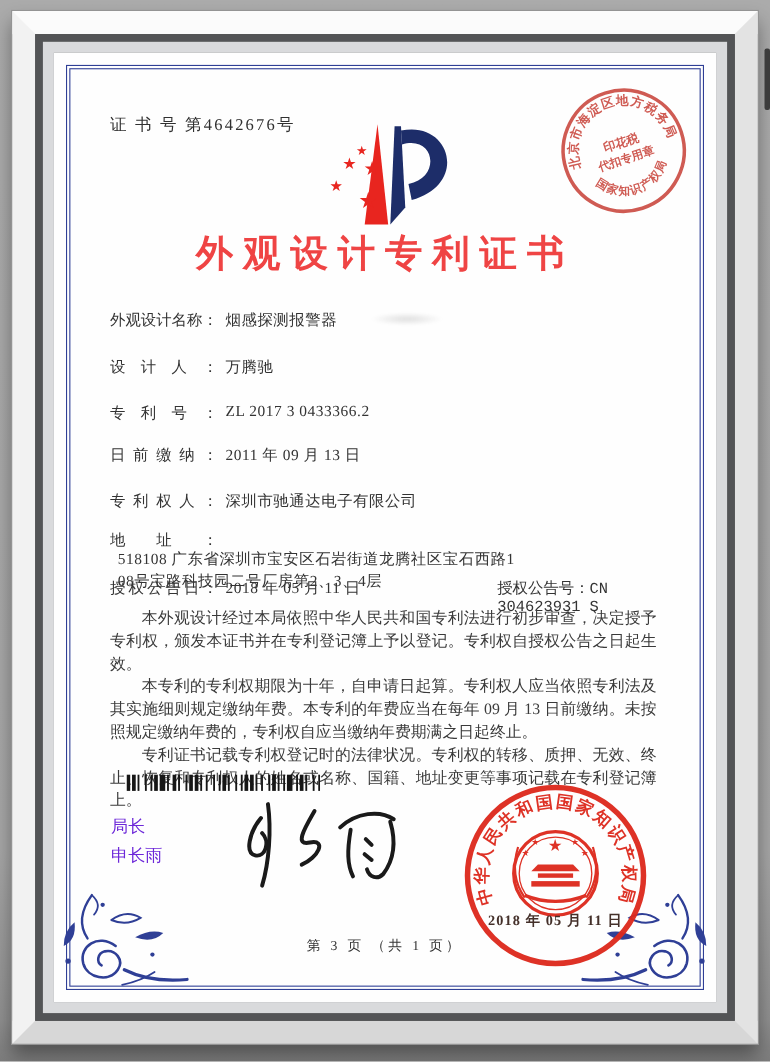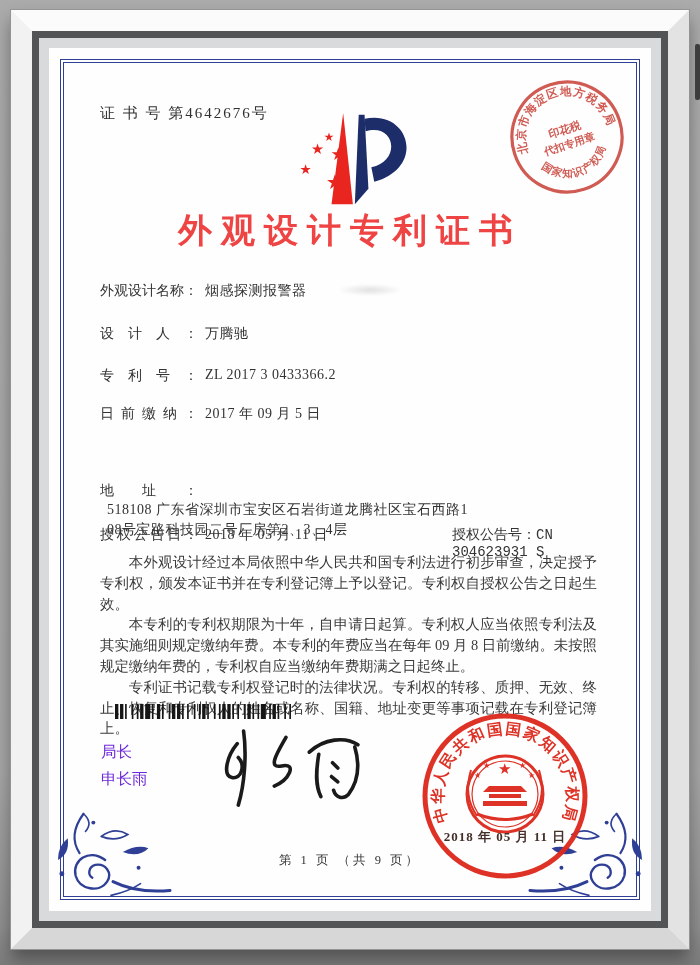--- a/index.html
+++ b/index.html
@@ -118,36 +118,39 @@
         <div class="row" style="top:277px">
           <span class="lab">设计人：</span><span class="val">万腾驰</span>
         </div>
         <div class="row" style="top:234px">
           <span class="lab">外观设计名称：</span><span class="val">烟感探测报警器</span>
         </div>
         <div class="row" style="top:319px">
           <span class="lab">专利号：</span><span class="val">ZL 2017 3 0433366.2</span>
         </div>
         <div class="row" style="top:357px">
-          <span class="lab">日前缴纳：</span><span class="val">2017 年 09 月 5 日</span>
+          <span class="lab">日前缴纳：</span><span class="val">2011 年 09 月 13 日</span>
+        </div>
+        <div class="row" style="top:399px">
+          <span class="lab">专利权人：</span><span class="val">深圳市驰通达电子有限公司</span>
         </div>
         <div class="row" style="top:434px">
           <span class="lab">地址：</span><span class="val pre">518108 广东省深圳市宝安区石岩街道龙腾社区宝石西路1
 08号宝路科技园二号厂房第2、3、4层</span>
         </div>
         <div class="row" style="top:478px">
           <span class="lab">授权公告日：</span><span class="val">2018 年 05 月 11 日</span>
           <span class="grant">
             <span>授权公告号：</span><span>CN 304623931 S</span>
           </span>
         </div>
 
         <div class="bodytext">
           <p>本外观设计经过本局依照中华人民共和国专利法进行初步审查，决定授予专利权，颁发本证书并在专利登记簿上予以登记。专利权自授权公告之日起生效。</p>
-          <p>本专利的专利权期限为十年，自申请日起算。专利权人应当依照专利法及其实施细则规定缴纳年费。本专利的年费应当在每年 09 月 8 日前缴纳。未按照规定缴纳年费的，专利权自应当缴纳年费期满之日起终止。</p>
+          <p>本专利的专利权期限为十年，自申请日起算。专利权人应当依照专利法及其实施细则规定缴纳年费。本专利的年费应当在每年 09 月 13 日前缴纳。未按照规定缴纳年费的，专利权自应当缴纳年费期满之日起终止。</p>
           <p>专利证书记载专利权登记时的法律状况。专利权的转移、质押、无效、终止、恢复和专利权人的姓名或名称、国籍、地址变更等事项记载在专利登记簿上。</p>
         </div>
 
         <div class="barcode">
           <svg preserveAspectRatio="none" viewBox="0 0 105 15">
               <rect x="0" y="0" width="2" height="15"></rect>
               <rect x="3" y="0" width="2" height="15"></rect>
               <rect x="6" y="0" width="1" height="15"></rect>
               <rect x="10" y="0" width="1" height="15"></rect>
               <rect x="13" y="0" width="1" height="15"></rect>
@@ -239,19 +242,19 @@
               <textPath href="#arcT1" startOffset="50%" text-anchor="middle">北京市海淀区地方税务局</textPath>
             </text>
             <text font-size="10.5" font-weight="bold" letter-spacing="1">
               <textPath href="#arcT2" startOffset="50%" text-anchor="middle">国家知识产权局</textPath>
             </text>
             <text x="62" y="58" font-size="11" font-weight="bold" text-anchor="middle">印花税</text>
             <text x="62" y="73" font-size="10.5" font-weight="bold" text-anchor="middle">代扣专用章</text>
           </g>
         </svg>
 
-        <div class="footer">第 1 页 （共 9 页）</div>
+        <div class="footer">第 3 页 （共 1 页）</div>
 
       </div>
     </div>
   </div>
 </div>
 <div class="edge-artifact"></div>
 
 </body></html>

